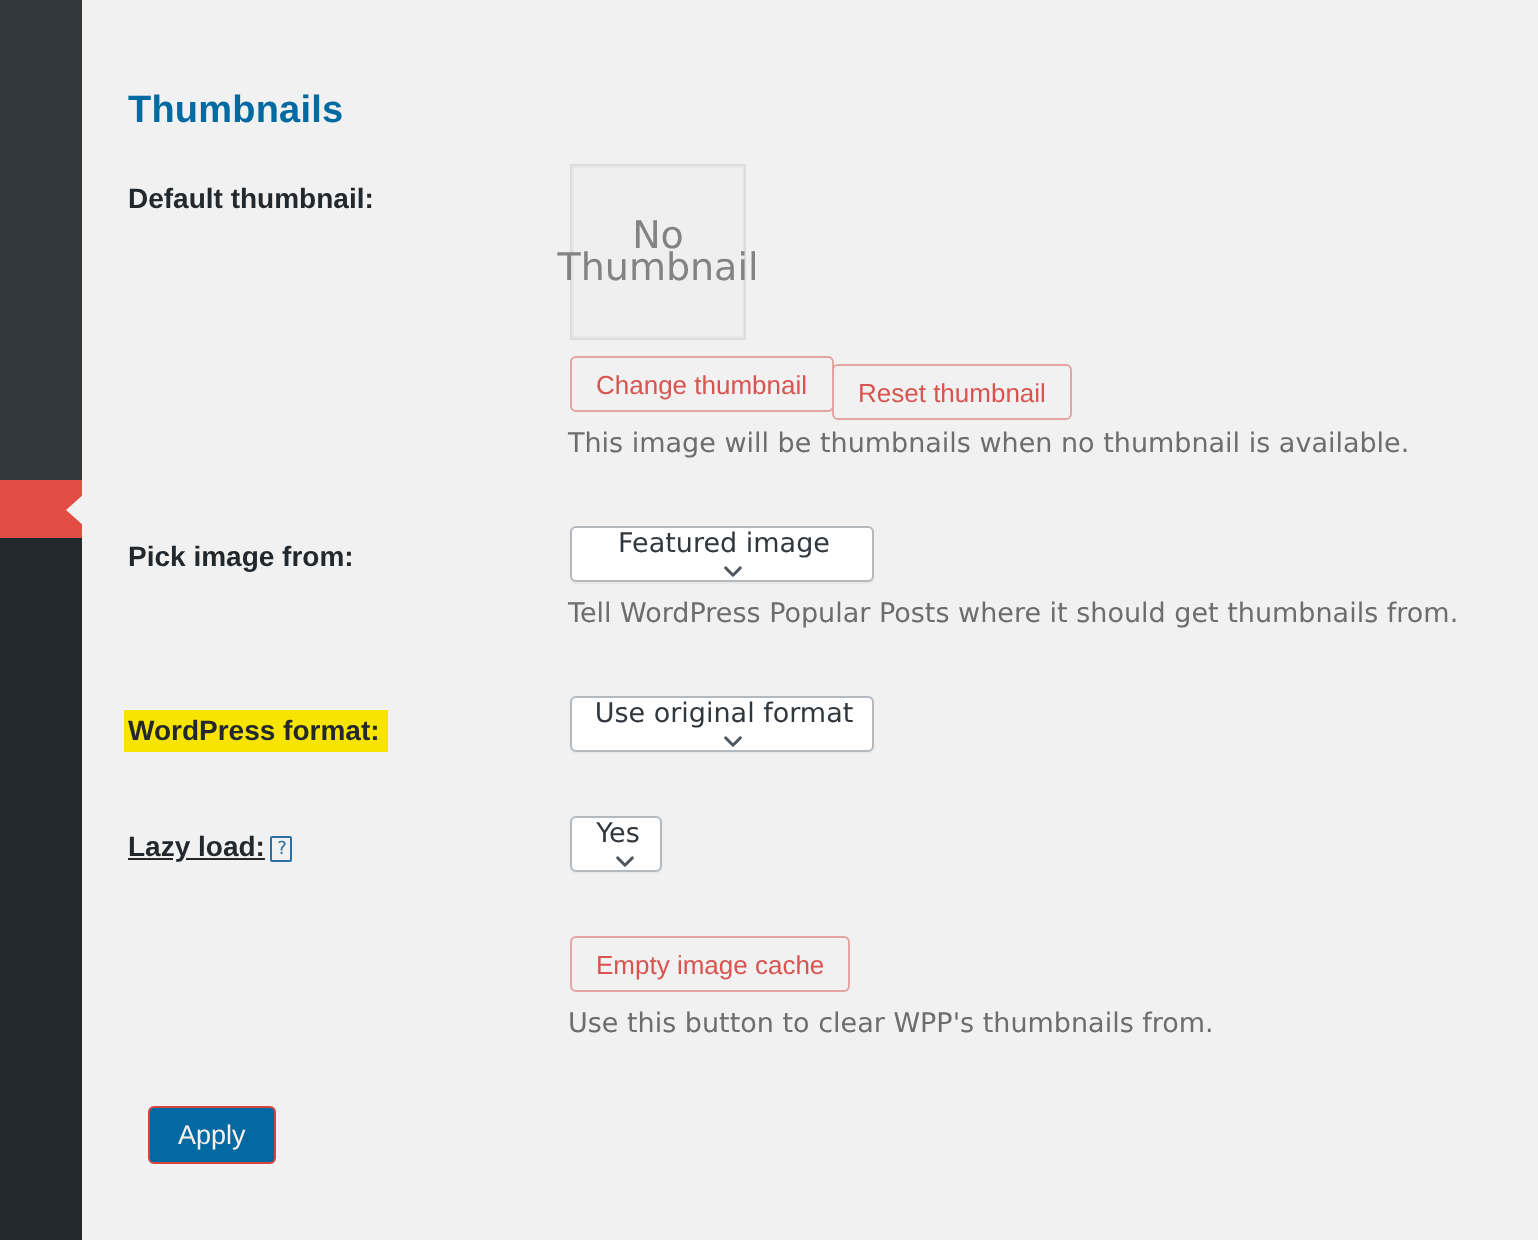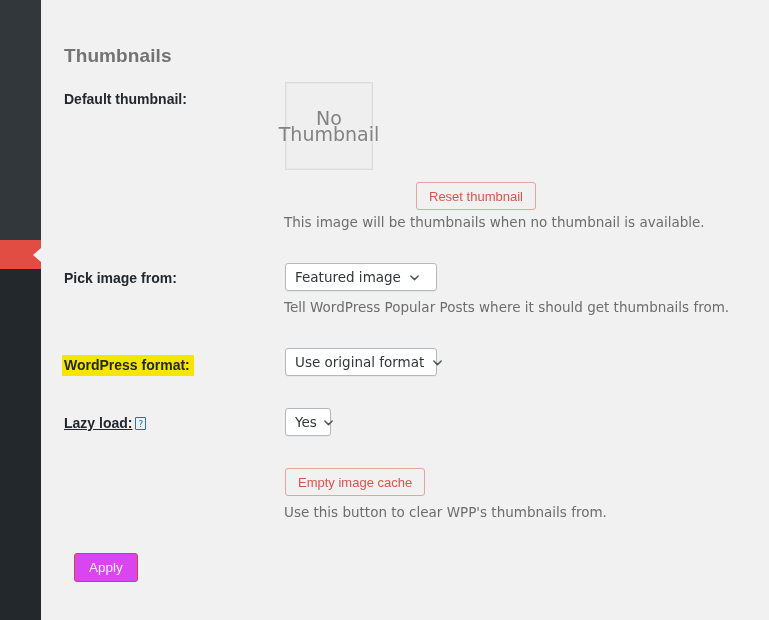--- a/index.html
+++ b/index.html
@@ -78,21 +78,21 @@
     height: 620px;
     background: #f1f1f1;
   }
 
   .section-title {
     position: absolute;
     left: 23px;
     top: 29px;
     font-size: 19px;
     font-weight: 700;
-    color: #737373;
+    color: #0369a1;
     letter-spacing: 0.1px;
   }
 
   .field-label {
     position: absolute;
     left: 23px;
     font-size: 14px;
     font-weight: 700;
     color: #23282d;
     white-space: nowrap;
@@ -180,20 +180,21 @@
     height: 28px;
     background: #ffffff;
     border: 1px solid #b4b9be;
     border-radius: 3px;
     box-sizing: border-box;
     display: flex;
     align-items: center;
     padding: 0 7px 0 9px;
     cursor: pointer;
     box-shadow: 0 1px 1px rgba(0,0,0,0.04);
+    flex-direction: column;
   }
   .select-wrap .sel-text {
     font-size: 13.5px;
     color: #32373c;
     white-space: nowrap;
     font-family: "DejaVu Sans", sans-serif;
   }
   .select-wrap .caret {
     margin-left: 8px;
     width: 11px;
@@ -206,21 +207,21 @@
   .sel-lazy   { left: 244px; top: 408px; width: 46px; }
   .sel-lazy .caret { margin-left: 6px; }
 
   
   .btn-primary {
     position: absolute;
     left: 33px;
     top: 553px;
     height: 29px;
     padding: 0 14px;
-    background: #d946ef;
+    background: #0369a1;
     border: 1px solid #d7443f;
     border-radius: 3px;
     color: #fdf1f0;
     font-size: 13.5px;
     font-family: "Liberation Sans", sans-serif;
     line-height: 1;
     cursor: pointer;
     box-sizing: border-box;
   }
 </style>
@@ -247,20 +248,21 @@
 
     <div class="field-label lbl-default">Default thumbnail:</div>
 
     <div class="thumb-box">
       <div class="thumb-box-text">
         <span>No</span><br>
         <span>Thumbnail</span>
       </div>
     </div>
 
+    <button class="btn-outline btn-change-thumb">Change thumbnail</button>
 
     <button class="btn-outline btn-reset-thumb">Reset thumbnail</button>
 
     <div class="help-text help-default">This image will be thumbnails when no thumbnail is available.</div>
 
     <div class="field-label lbl-pick">Pick image from:</div>
 
     <div class="select-wrap sel-pick">
       <span class="sel-text">Featured image</span>
       <svg class="caret" viewBox="0 0 12 12">

